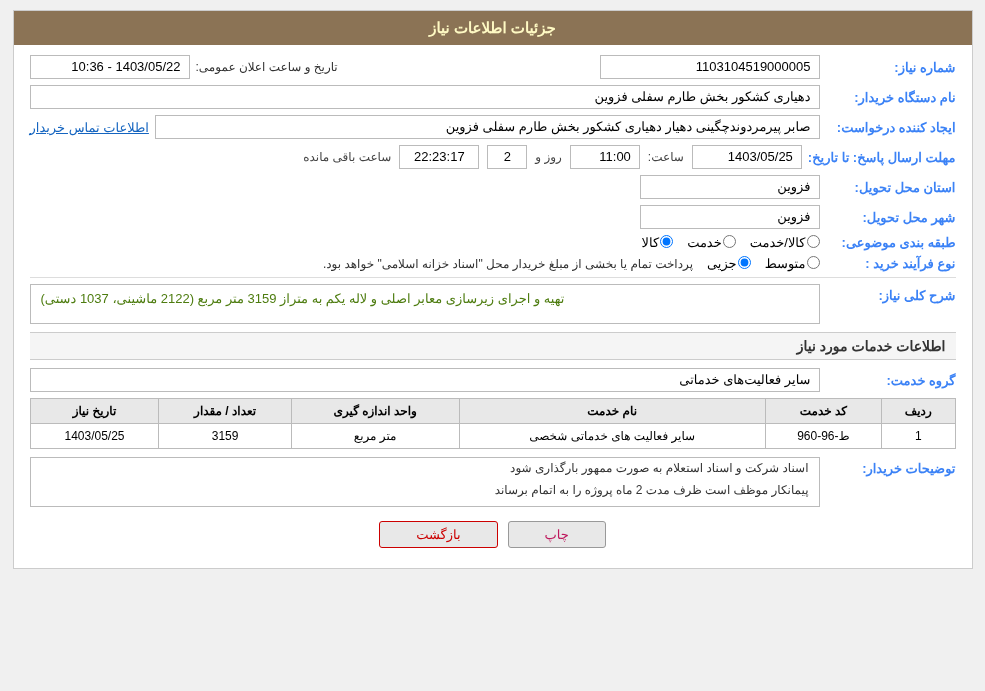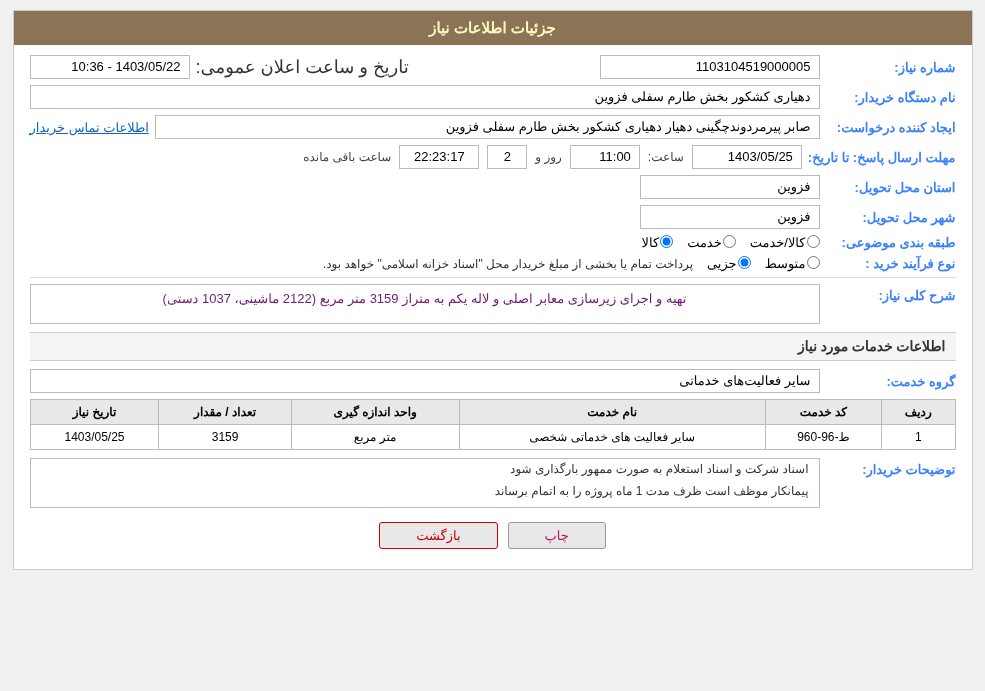--- a/index.html
+++ b/index.html
@@ -46,21 +46,21 @@
       padding: 3px 8px;
       min-height: 24px;
       min-width: 120px;
       text-align: right;
     }
     .value-box-wide {
       flex: 1;
     }
     .announce-label {
       color: #333;
-      font-size: 18px;
+      font-size: 12px;
     }
     .link-blue {
       color: #1565C0;
       text-decoration: underline;
       cursor: pointer;
     }
     .deadline-row {
       display: flex;
       align-items: center;
       gap: 8px;
@@ -95,31 +95,30 @@
     }
     .section-title {
       background: #f5f5f5;
       border-top: 1px solid #ccc;
       border-bottom: 1px solid #ccc;
       padding: 5px 10px;
       font-weight: bold;
       color: #333;
       margin: 8px 0;
       font-size: 14px;
-      font-family: Liberation Serif, serif;
     }
     .description-box {
       border: 1px solid #bbb;
       padding: 6px 10px;
       background: #fff;
       min-height: 40px;
-      text-align: center;
+      text-align: left;
       direction: rtl;
       width: 100%;
-      color: #701a75;
+      color: #4d7c0f;
       font-size: 13px;
     }
     .services-table {
       width: 100%;
       border-collapse: collapse;
       margin-top: 6px;
     }
     .services-table th {
       background: #e8e8e8;
       border: 1px solid #bbb;
@@ -291,21 +290,21 @@
           <td>3159</td>
           <td>1403/05/25</td>
         </tr>
       </tbody>
     </table>
 
     <div class="info-row" style="align-items:flex-start; margin-top:8px;">
       <span class="label" style="padding-top:4px;">توضیحات خریدار:</span>
       <div class="buyer-notes value-box-wide">
         <div>اسناد شرکت و اسناد استعلام به صورت ممهور بارگذاری شود</div>
-        <div>پیمانکار موظف است ظرف مدت 1 ماه پروژه را به اتمام برساند</div>
+        <div>پیمانکار موظف است ظرف مدت 2 ماه پروژه را به اتمام برساند</div>
       </div>
     </div>
 
     <div class="buttons-row">
       <button class="btn btn-print">چاپ</button>
       <button class="btn btn-back">بازگشت</button>
     </div>
 
   </div>
 </div>

